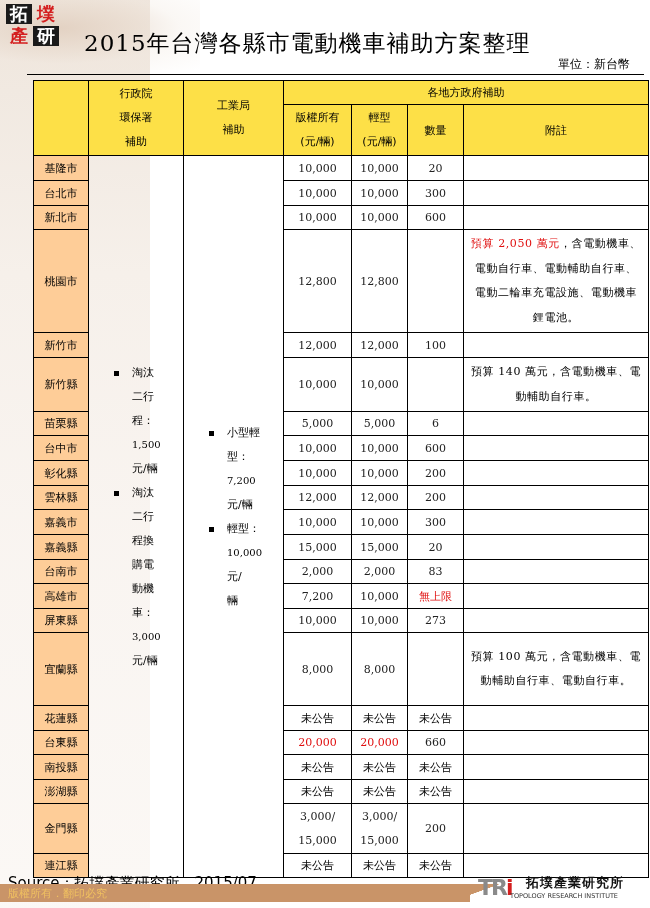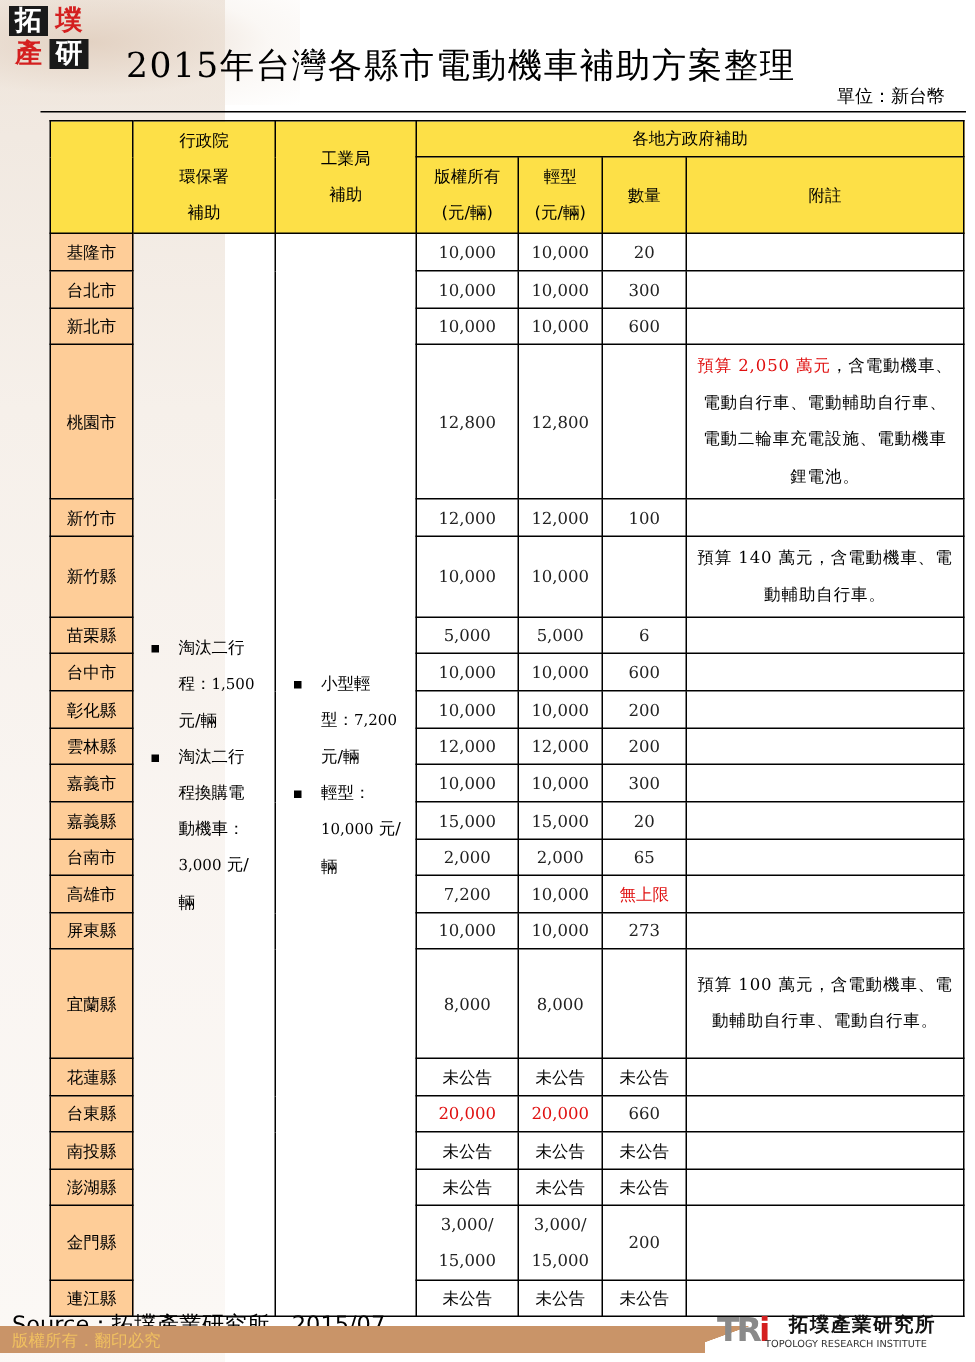--- a/index.html
+++ b/index.html
@@ -24,21 +24,21 @@
   table.grid { position:absolute; left:33px; top:80px; border-collapse:collapse; table-layout:fixed; }
   table.grid td { border:1.4px solid #000; padding:0; font-size:11px; text-align:center; vertical-align:middle; }
   .hdr { background:#fde047;margin-top:25px; }
   .hdr-stack { line-height:24px; }
   .county { background:#fecd98; font-size:12px; }
   .num { font-family:"DejaVu Serif", serif; font-size:10.5px; color:#222; }
   .red { color:#e01010; }
   .note { text-align:left; padding:2px 6px 2px 6px !important; font-size:11px; line-height:24.5px; letter-spacing:.6px; }
   .note .amt { font-family:"DejaVu Serif", serif; }
   .bul { text-align:left !important; vertical-align:middle; font-size:11px; line-height:24px; padding:0 4px !important; }
-  .bul ul { list-style:none; margin:4px; padding:0; }
+  .bul ul { list-style:none; margin:17px; padding:0; }
   .bul li { position:relative; padding-left:22px; }
   .bul li::before { content:""; position:absolute; left:4px; top:10px; width:5px; height:5px; background:#000; }
   .serifnum { font-family:"DejaVu Serif", serif; font-size:10px; }
 
   .source { position:absolute; left:8px; top:874px; font-size:15px; color:#000; white-space:nowrap; }
   .footer-bar { position:absolute; left:0; top:884px; width:470px; height:18px; background:#c99468; }
   .footer-bar::after { content:""; position:absolute; right:-40px; top:0; width:60px; height:18px;
     background:linear-gradient(160deg,#c99468 45%, rgba(255,255,255,0) 46%); }
   .copyright { position:absolute; left:8px; top:886px; font-size:11px; color:#f0c060; white-space:nowrap; }
   .tri { position:absolute; left:478px; top:873px; width:170px; height:30px; }
@@ -206,21 +206,21 @@
     <td class="num">15,000</td>
     <td class="num">15,000</td>
     <td class="num">20</td>
     <td class="note"></td>
   </tr>
 
   <tr style="height:24px">
     <td class="county">台南市</td>
     <td class="num">2,000</td>
     <td class="num">2,000</td>
-    <td class="num">65</td>
+    <td class="num">83</td>
     <td class="note"></td>
   </tr>
 
   <tr style="height:25px">
     <td class="county">高雄市</td>
     <td class="num">7,200</td>
     <td class="num">10,000</td>
     <td class="red" style="font-size:11px">無上限</td>
     <td class="note"></td>
   </tr>

